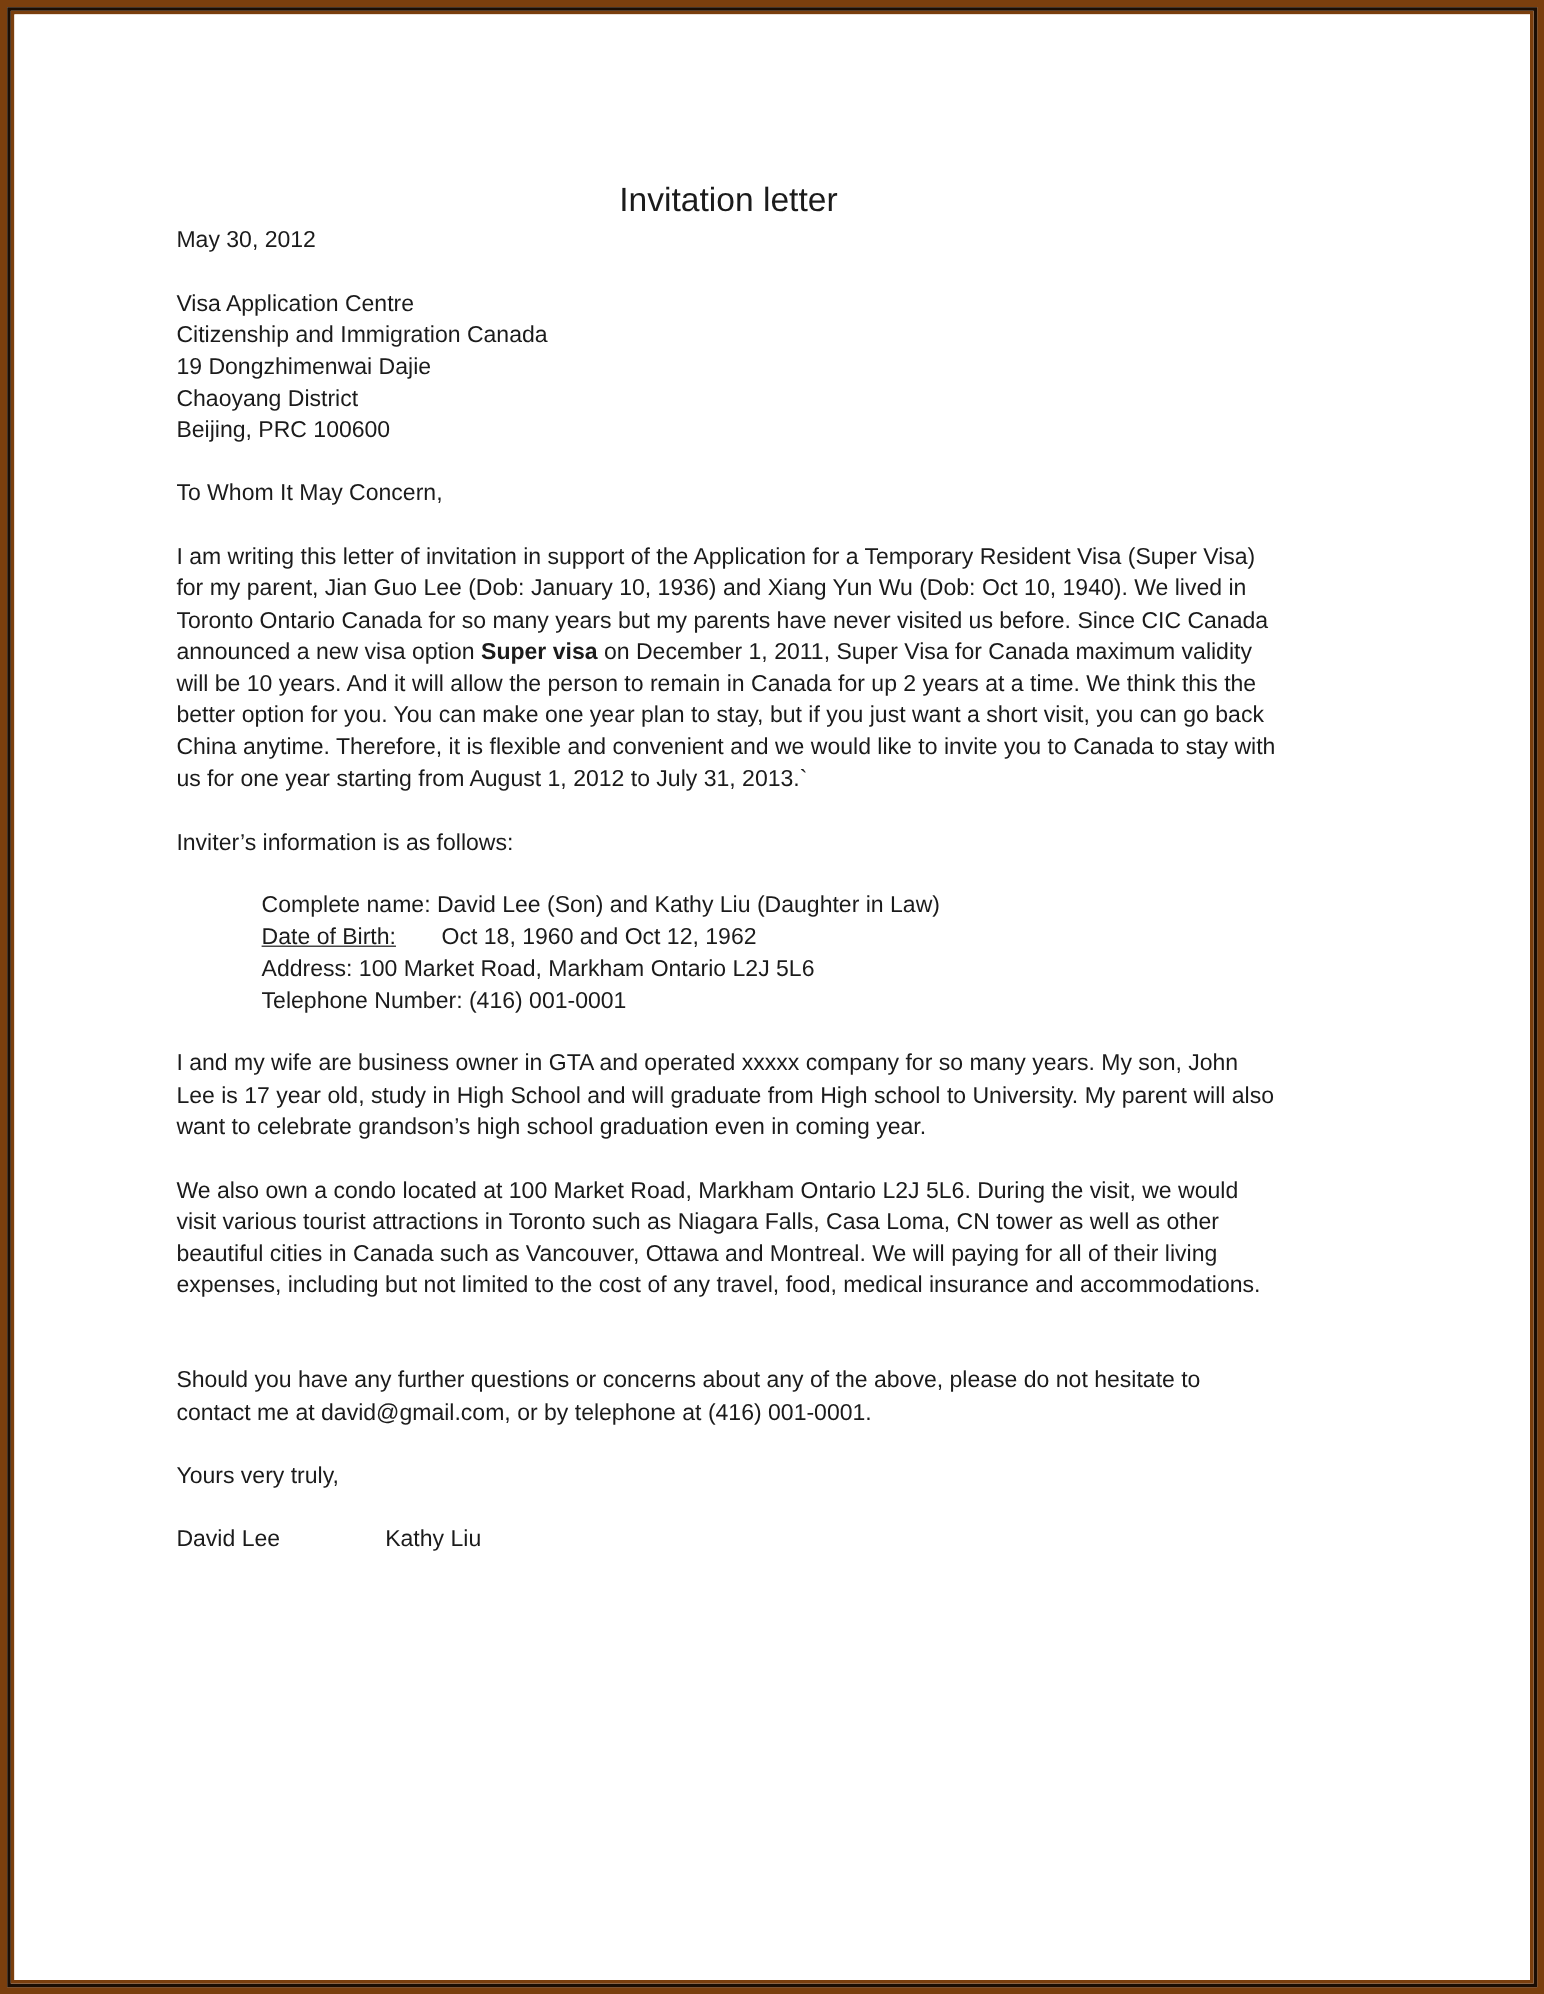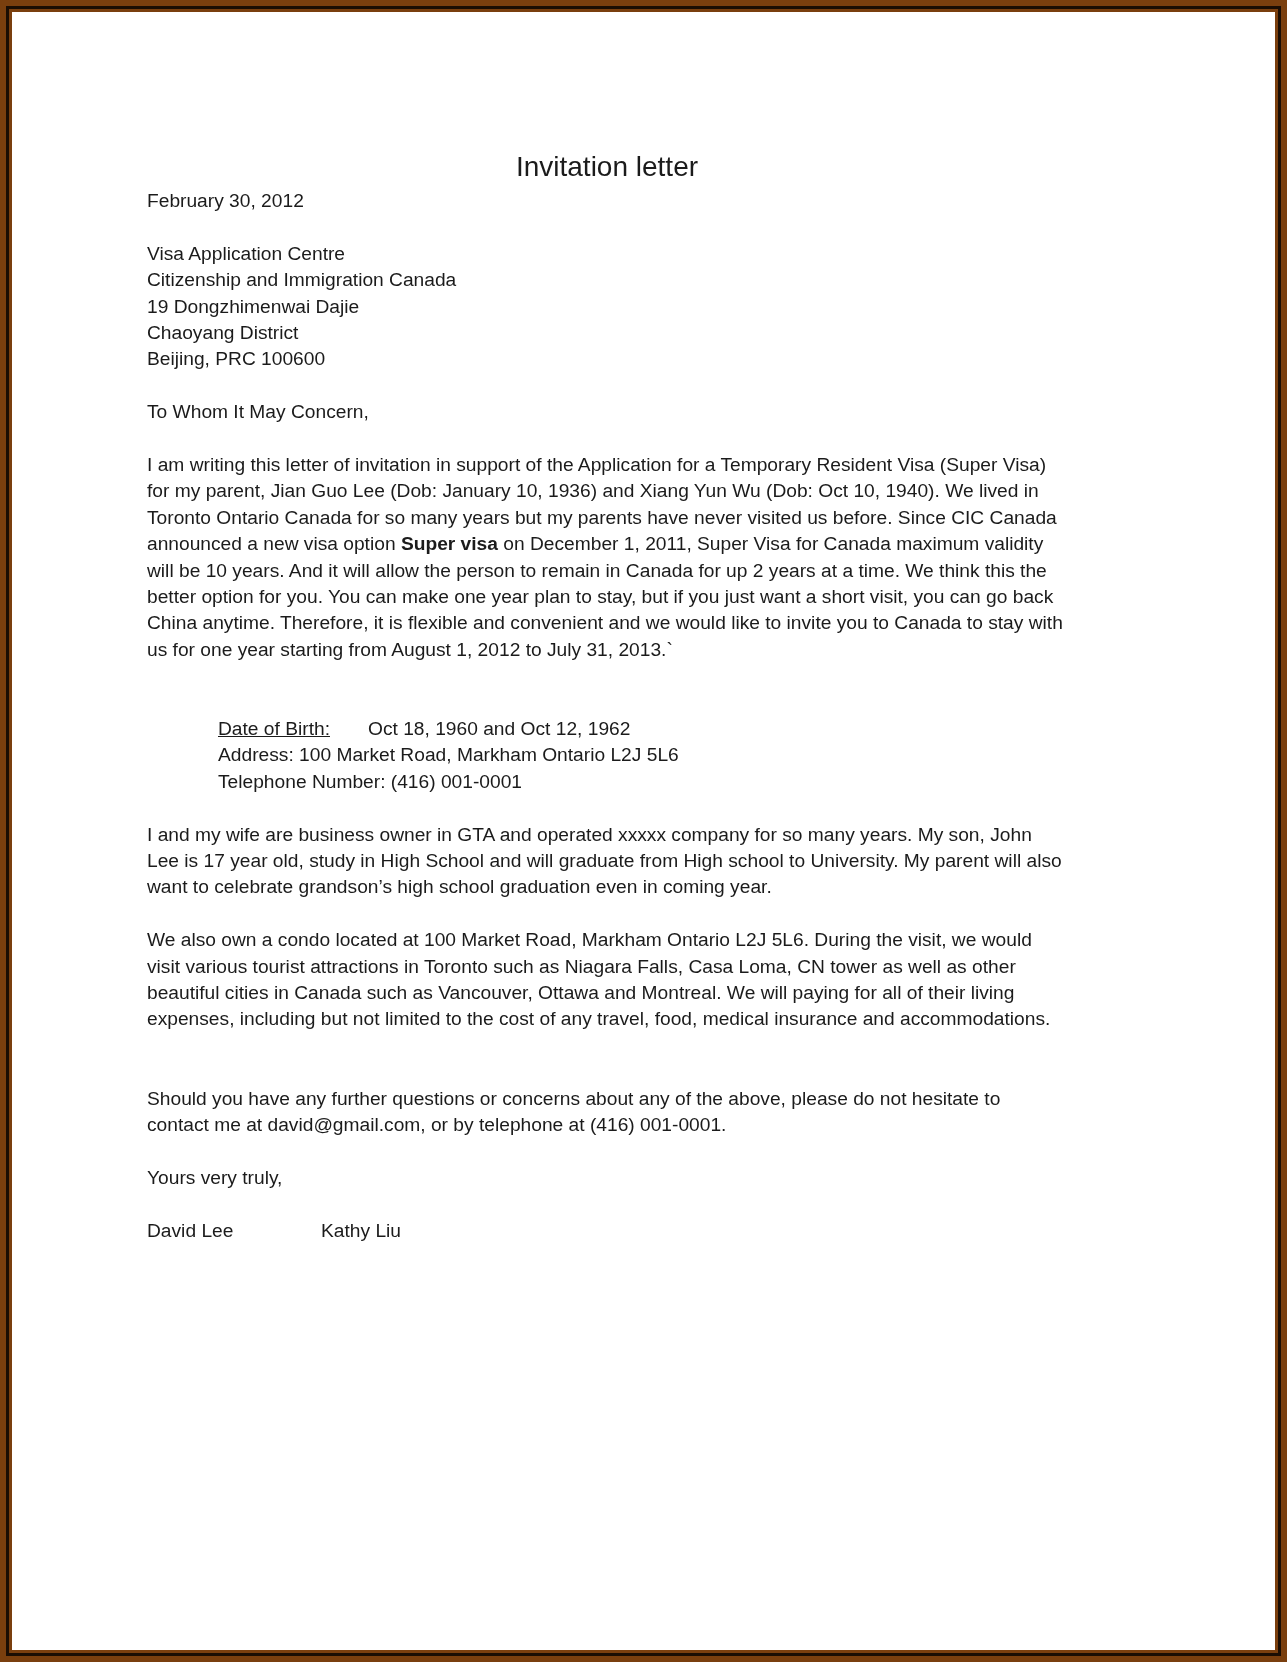--- a/index.html
+++ b/index.html
@@ -88,41 +88,43 @@
 <body>
 
 <div class="frame-outer"></div>
 <div class="frame-inner"></div>
 <div class="frame-pad"></div>
 
 <div class="page">
   <div class="doc">
     <div class="title">Invitation letter</div>
 
-    <p>February 30, 2012</p>
+    <p>May 30, 2012</p>
     <div class="gap"></div>
 
     <div>
       <p>Visa Application Centre</p>
       <p>Citizenship and Immigration Canada</p>
       <p>19 Dongzhimenwai Dajie</p>
       <p>Chaoyang District</p>
       <p>Beijing, PRC 100600</p>
     </div>
     <div class="gap"></div>
 
     <p>To Whom It May Concern,</p>
     <div class="gap"></div>
 
     <p><span>I am writing this letter of invitation in support of the Application for a Temporary Resident Visa (Super Visa) for my parent, Jian Guo Lee (Dob: January 10, 1936) and Xiang Yun Wu (Dob: Oct 10, 1940). We lived in Toronto Ontario Canada for so many years but my parents have never visited us before. Since CIC Canada announced a new visa option </span><b>Super visa</b><span> on December 1, 2011, Super Visa for Canada maximum validity will be 10 years. And it will allow the person to remain in Canada for up 2 years at a time. We think this the better option for you. You can make one year plan to stay, but if you just want a short visit, you can go back China anytime. Therefore, it is flexible and convenient and we would like to invite you to Canada to stay with us for one year starting from August 1, 2012 to July 31, 2013.`</span></p>
     <div class="gap"></div>
 
+    <p>Inviter’s information is as follows:</p>
     <div class="gap"></div>
 
     <div class="indent">
+      <p>Complete name: David Lee (Son) and Kathy Liu (Daughter in Law)</p>
       <p><span class="dob-label">Date of Birth:</span><span>Oct 18, 1960 and Oct 12, 1962</span></p>
       <p>Address: 100 Market Road, Markham Ontario L2J 5L6</p>
       <p>Telephone Number: (416) 001-0001</p>
     </div>
     <div class="gap"></div>
 
     <p>I and my wife are business owner in GTA and operated xxxxx company for so many years. My son, John Lee  is 17 year old, study in High School and will graduate from High school to University. My parent will also want to celebrate grandson’s high school graduation even in coming year.</p>
     <div class="gap"></div>
 
     <p>We also own a condo located at 100 Market Road, Markham Ontario L2J 5L6. During the visit, we would visit various tourist attractions in Toronto such as Niagara Falls, Casa Loma, CN tower as well as other beautiful cities in Canada such as Vancouver, Ottawa and Montreal. We will paying for all of their living expenses, including but not limited to the cost of any travel, food, medical insurance and accommodations.</p>

